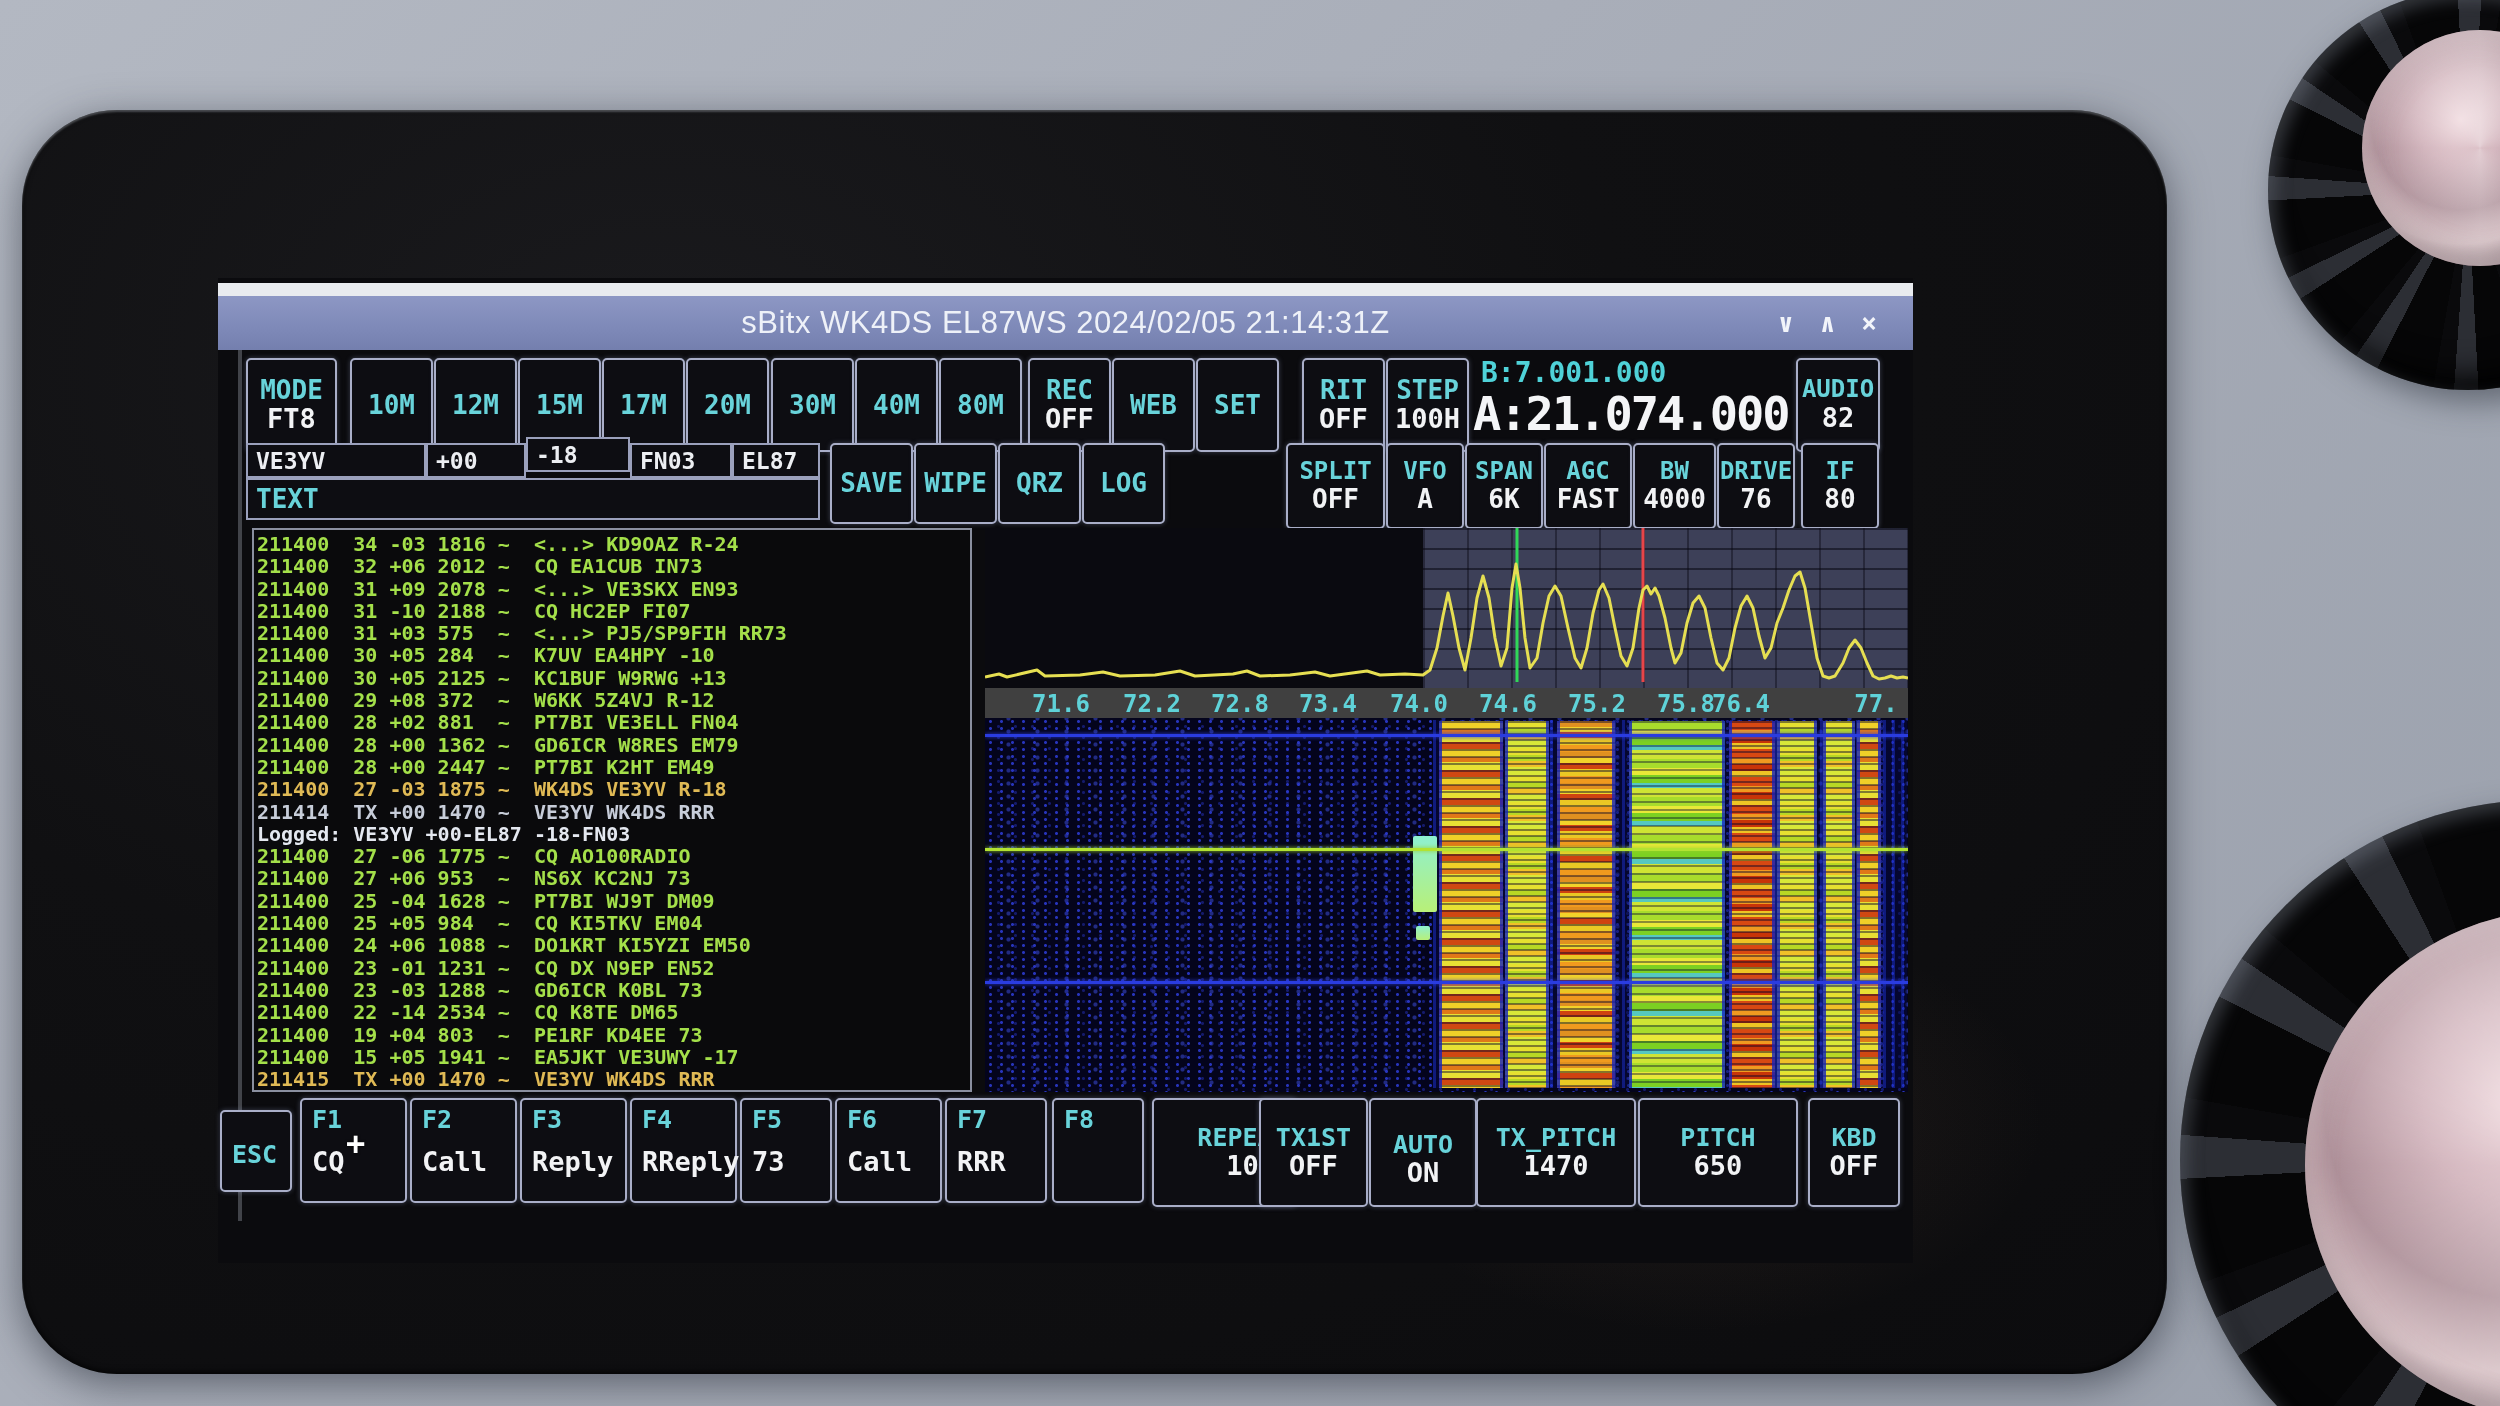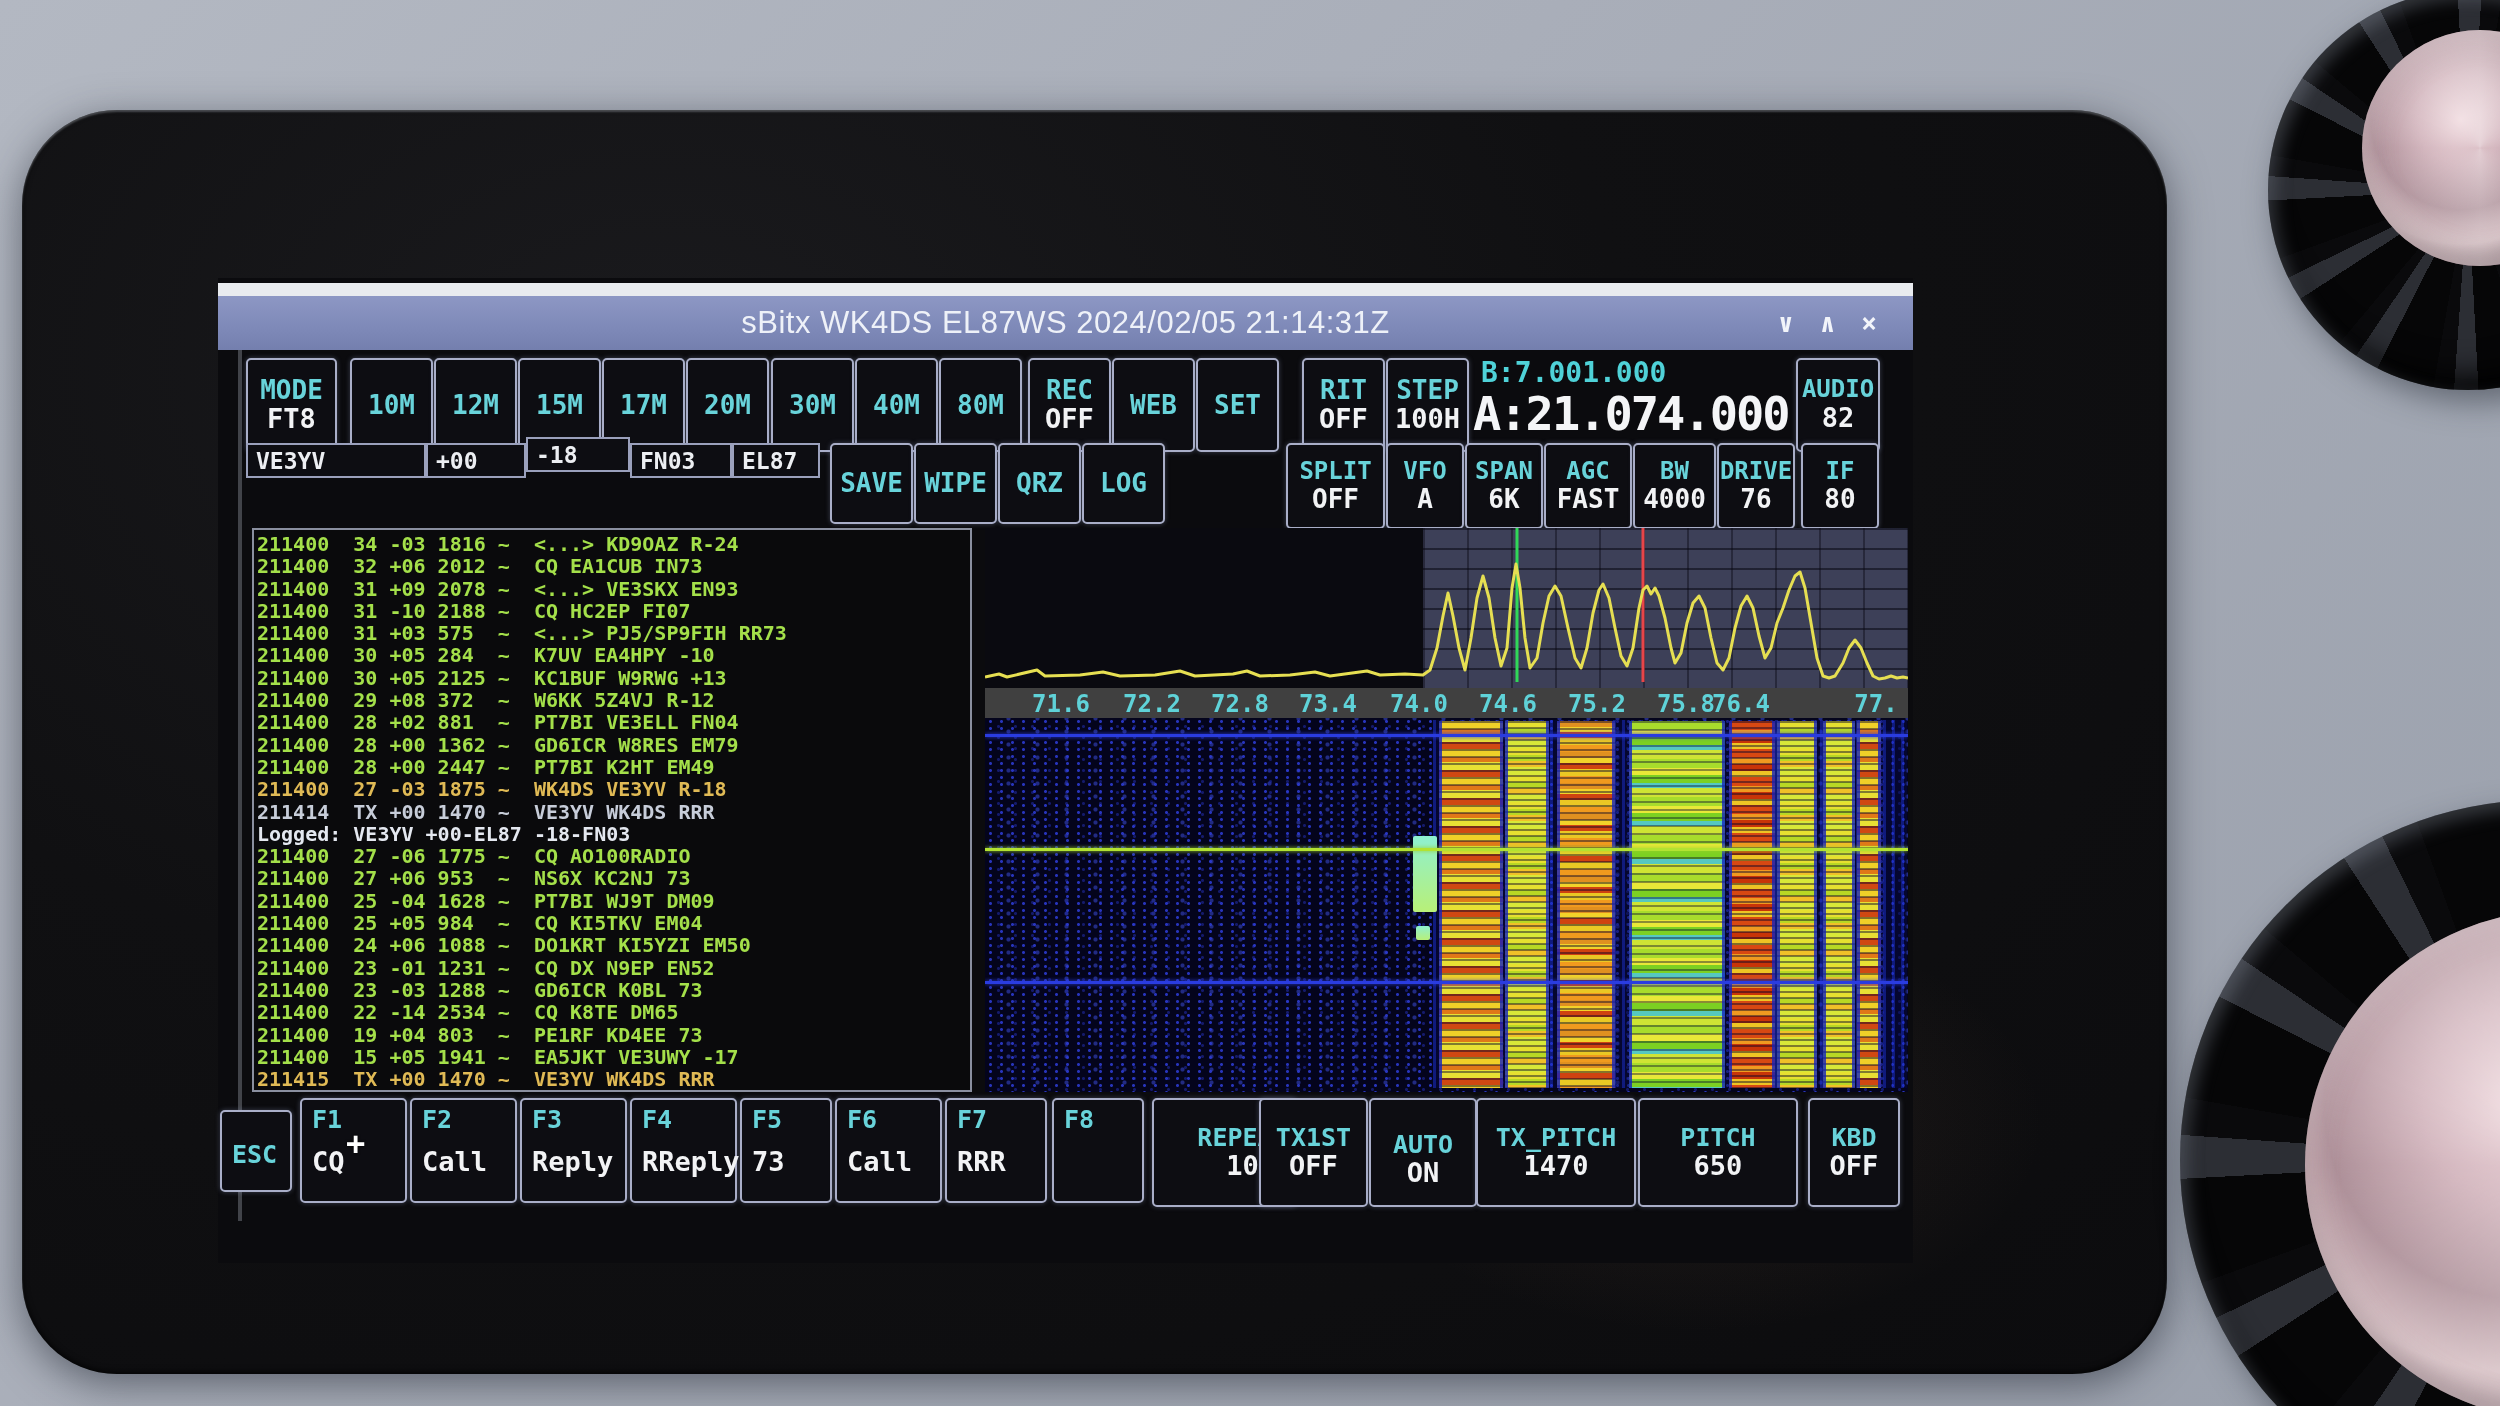--- a/index.html
+++ b/index.html
@@ -183,20 +183,23 @@
         <div class="cell" style="left: 308px; top: 159px; width: 104px; height: 35px;">
           <span class="fv">-18</span>
         </div>
         <div class="cell" style="left: 412px; top: 165px; width: 102px; height: 35px;">
           <span class="fv">FN03</span>
         </div>
         <div class="cell" style="left: 514px; top: 165px; width: 88px; height: 35px;">
           <span class="fv">EL87</span>
         </div>
       </div>
+    <div class="cell teal" style="left:28px;top:200px;width:574px;height:42px">
+      <span>TEXT</span>
+    </div>
     <div id="row2btns">
         <div class="btn" style="left: 612px; top: 165px; width: 79px; height: 77px;">
           <span class="lbl">SAVE</span>
         </div>
         <div class="btn" style="left: 696px; top: 165px; width: 79px; height: 77px;">
           <span class="lbl">WIPE</span>
         </div>
         <div class="btn" style="left: 780px; top: 165px; width: 79px; height: 77px;">
           <span class="lbl">QRZ</span>
         </div>

